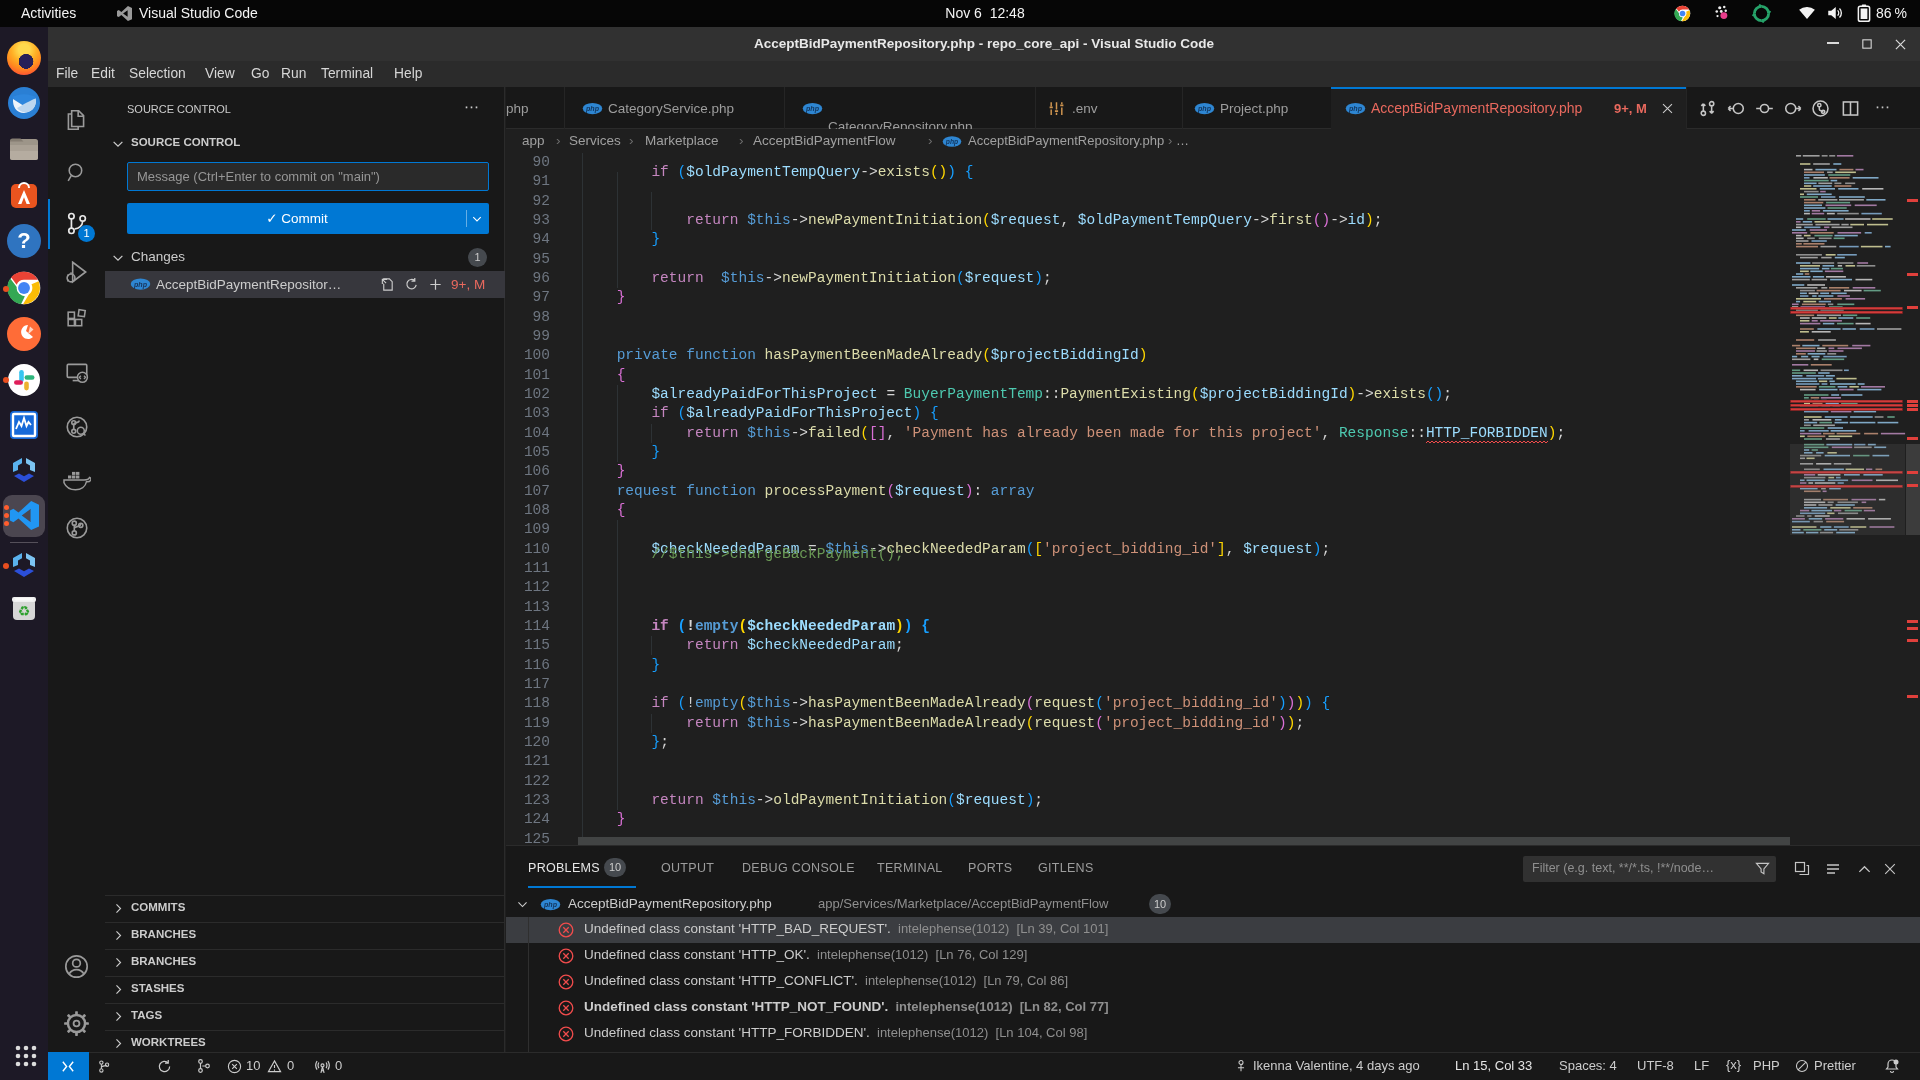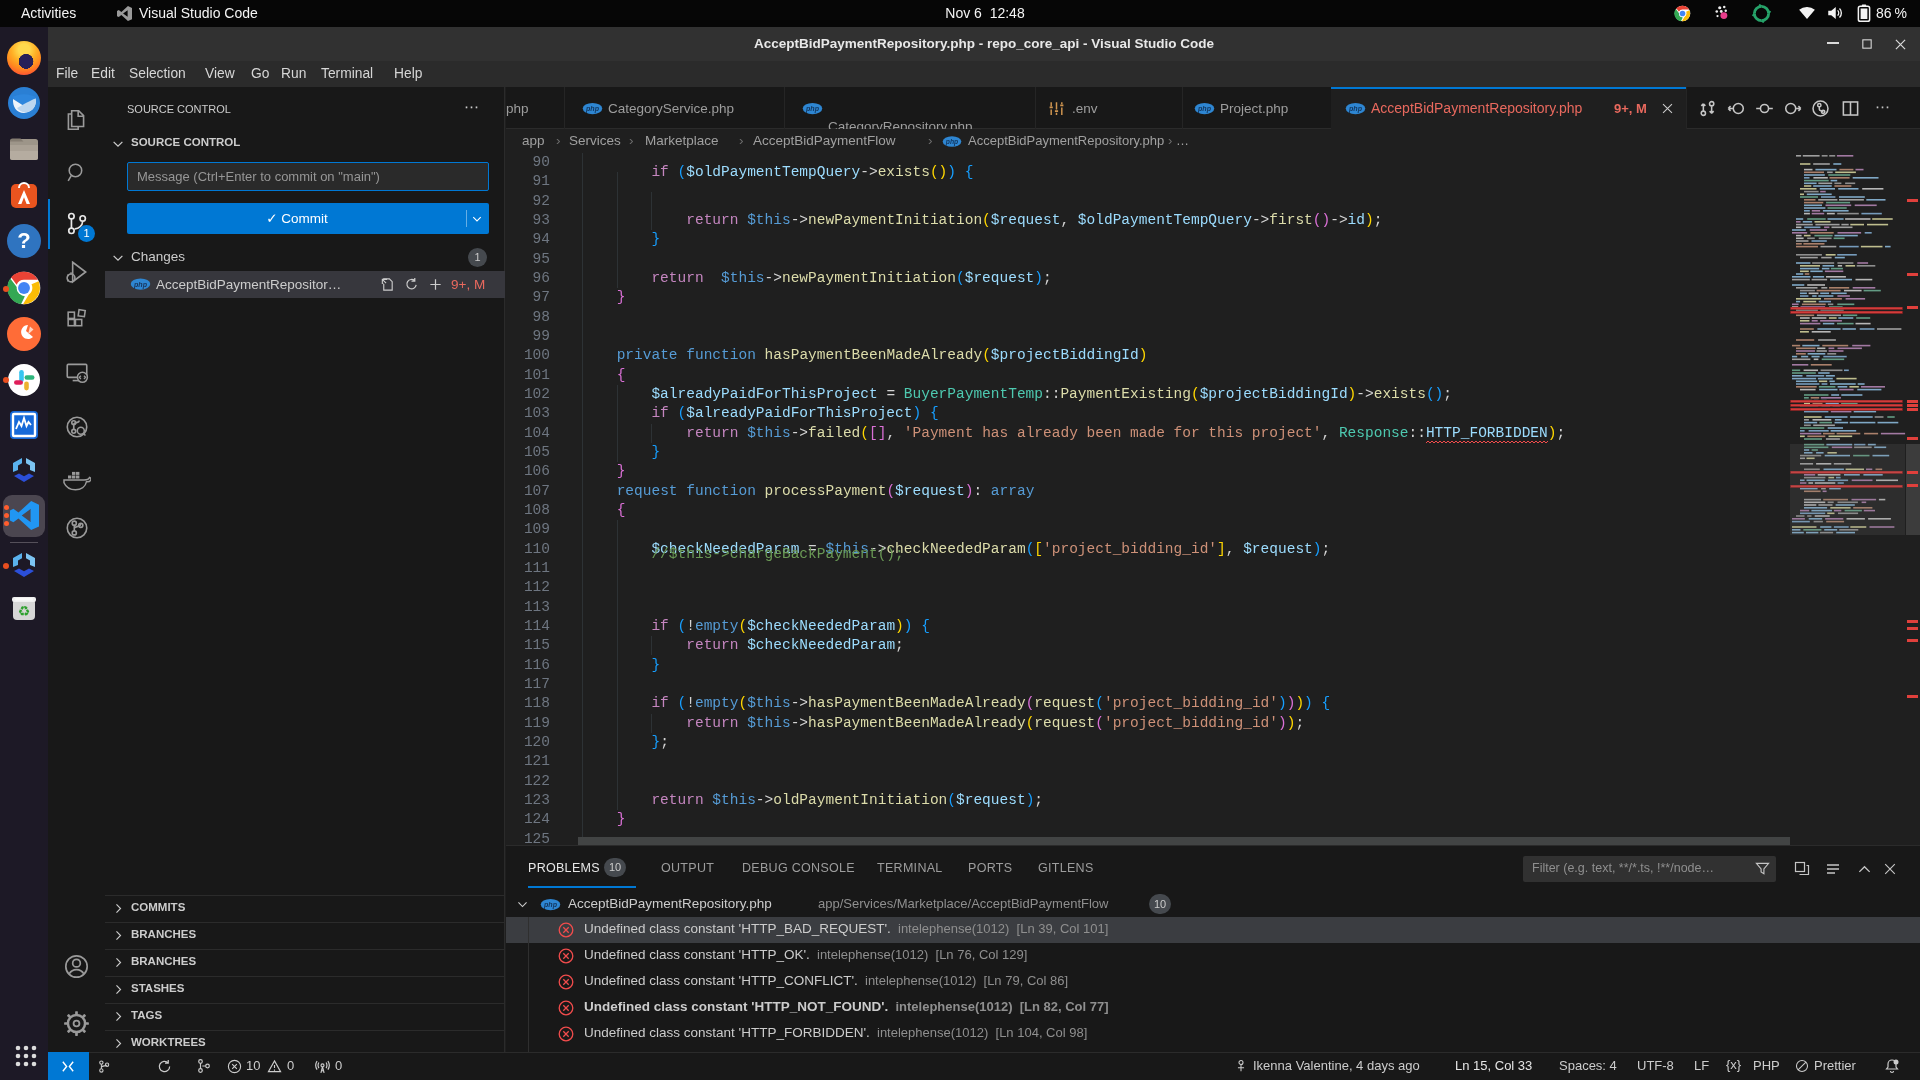--- a/index.html
+++ b/index.html
@@ -437,21 +437,21 @@
 <div class="ln" style="top:500.94px;">108</div>
 <div class="codeline" style="top:500.94px;">        <span class="b2">{</span></div>
 <div class="ln" style="top:520.27px;">109</div>
 <div class="ln" style="top:539.60px;">110</div>
 <div class="codeline" style="top:539.60px;">            <span class="v">$checkNeededParam </span><span class="w">= </span><span class="s">$this</span><span class="w">-&gt;</span><span class="f">checkNeededParam</span><span class="b3">(</span><span class="b1">[</span><span class="str">'project_bidding_id'</span><span class="b1">]</span><span class="w">, </span><span class="v">$request</span><span class="b3">)</span><span class="w">;</span></div>
 <div class="ln" style="top:558.93px;text-align:right;">111</div>
 <div class="ln" style="top:578.26px;">112</div>
 <div class="codeline" style="top:545px;">            <span class="cm">//$this-&gt;chargeBackPayment();</span></div>
 <div class="ln" style="top:597.59px;">113</div>
 <div class="ln" style="top:616.92px;">114</div>
-<div class="codeline" style="top:616.92px;">            <span class="k">if </span><span class="b3">(</span><span class="w">!</span><span class="s">empty</span><span class="b1">(</span><span class="v">$checkNeededParam</span><span class="b1">)</span><span class="b3">)</span><span class="b3"> {</span></div>
+<div class="codeline" style="top:616.92px;font-weight:bold;">            <span class="k">if </span><span class="b3">(</span><span class="w">!</span><span class="s">empty</span><span class="b1">(</span><span class="v">$checkNeededParam</span><span class="b1">)</span><span class="b3">)</span><span class="b3"> {</span></div>
 <div class="ln" style="top:636.25px;">115</div>
 <div class="codeline" style="top:636.25px;">                <span class="k">return </span><span class="v">$checkNeededParam</span><span class="w">;</span></div>
 <div class="ln" style="top:655.58px;">116</div>
 <div class="codeline" style="top:655.58px;">            <span class="b3">}</span></div>
 <div class="ln" style="top:674.91px;">117</div>
 <div class="ln" style="top:694.24px;">118</div>
 <div class="codeline" style="top:694.24px;">            <span class="k">if </span><span class="b3">(</span><span class="w">!</span><span class="s">empty</span><span class="b1">(</span><span class="s">$this</span><span class="w">-&gt;</span><span class="f">hasPaymentBeenMadeAlready</span><span class="b2">(</span><span class="f">request</span><span class="b3">(</span><span class="str">'project_bidding_id'</span><span class="b3">)</span><span class="b2">)</span><span class="b1">)</span><span class="b3">)</span><span class="b3"> {</span></div>
 <div class="ln" style="top:713.57px;">119</div>
 <div class="codeline" style="top:713.57px;">                <span class="k">return </span><span class="s">$this</span><span class="w">-&gt;</span><span class="f">hasPaymentBeenMadeAlready</span><span class="b1">(</span><span class="f">request</span><span class="b2">(</span><span class="str">'project_bidding_id'</span><span class="b2">)</span><span class="b1">)</span><span class="w">;</span></div>
 <div class="ln" style="top:732.90px;">120</div>

